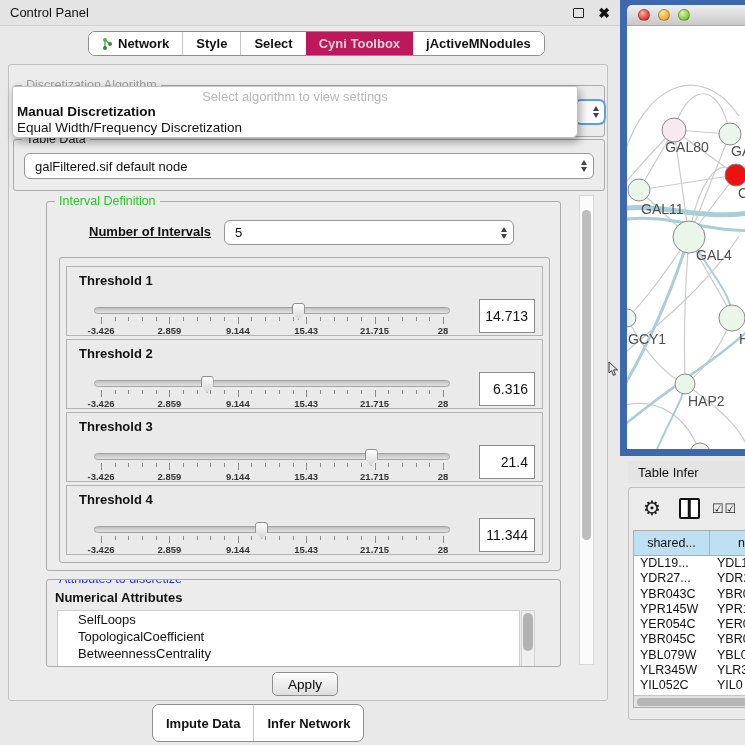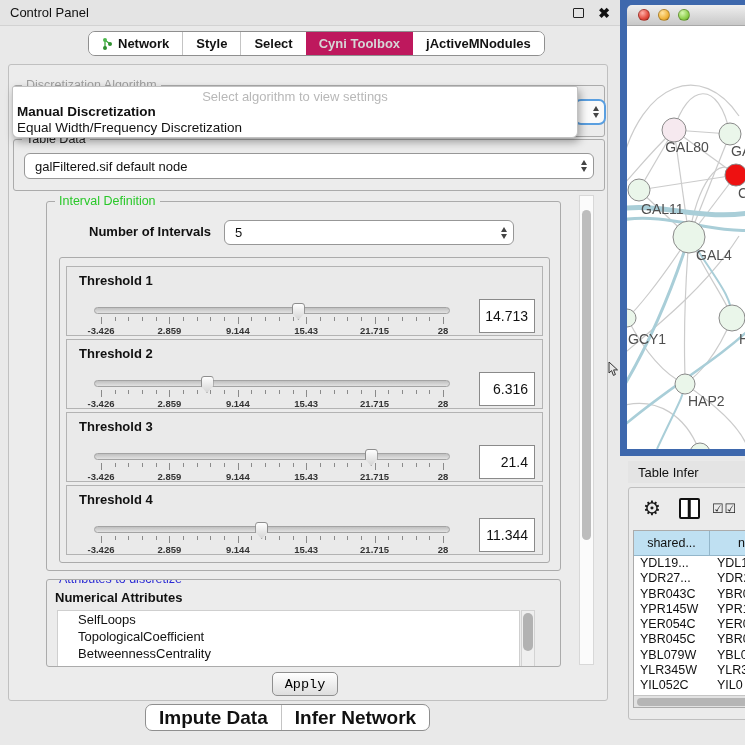--- a/index.html
+++ b/index.html
@@ -52,21 +52,21 @@
   
   .algo-popup { position:absolute; left:12px; top:86px; width:566px; height:52px; background:#fff;
     border:1px solid #c2c2c2; border-radius:2px 2px 6px 6px; box-shadow:2px 4px 9px rgba(0,0,0,0.35); z-index:20; }
   .popup-placeholder { height:17px; text-align:center; color:#b8b8b8; font-size:13px; padding-top:2px; }
   .popup-item { font-size:13.5px; padding:0 4px; height:16px; line-height:16px; white-space:nowrap; cursor:pointer; }
   .popup-item.bold { font-weight:bold; }
 
   .scrollpane { position:absolute; left:6px; top:128px; width:588px; height:474px; overflow:hidden; }
 
   .interval-group { left:31px; top:8px; width:515px; height:370px; }
-  .noi-label { position:absolute; left:42px; top:22px; font-size:13px; font-weight:bold; }
+  .noi-label { position:absolute; left:42px; top:22px; font-size:13px; font-weight:bold;text-decoration:underline; }
   .noi-combo { left:177px; top:18px; width:290px; height:25px; }
 
   .thresholds-group { left:12px; top:55px; width:491px; height:306px; }
   .t-panel { position:relative; margin:0 6px 3px 6px; height:70px; background:#eaeaea; border:1px solid #b3b3b3; }
   .t-panels { padding-top:8px; }
   .t-label { position:absolute; left:12px; top:6px; font-size:13px; font-weight:bold; }
   .t-slider { position:absolute; left:27px; top:36px; width:356px; height:30px; }
   .t-track { position:absolute; left:0; top:4px; width:356px; height:7px; border:1px solid #a3a3a3; border-radius:4px;
     background:linear-gradient(#c0c0c0,#e2e2e2); cursor:pointer; }
   .t-thumb { position:absolute; top:0px; width:13px; height:17px; background:linear-gradient(#fefefe,#d6d6d6);
@@ -84,24 +84,24 @@
   .listbox { position:absolute; left:10px; top:30px; width:463px; height:58px; background:#fff; border:1px solid #cfcfcf; overflow:hidden; }
   .listbox div { font-size:13px; padding:1px 0 1px 20px; line-height:15px; cursor:pointer; white-space:nowrap; }
   .list-scrollbar { position:absolute; left:474px; top:30px; width:14px; height:58px; background:#efefef; border:1px solid #d3d3d3; }
   .list-scrollbar .thumb { position:absolute; left:1px; top:2px; width:10px; height:38px; background:#b2b2b2; border-radius:5px; }
 
   .v-scrollbar { position:absolute; left:564px; top:2px; width:15px; height:470px; background:#fbfbfb; border:1px solid #d8d8d8; }
   .v-scrollbar .thumb { position:absolute; left:2px; top:14px; width:9px; height:330px; background:#bdbdbd; border-radius:6px; }
 
   .apply-btn { position:absolute; left:263px; top:607px; width:66px; height:24px;
     background:linear-gradient(#ffffff,#dedede); border:1px solid #8f8f8f; border-radius:5px;
-    font-size:13.5px; font-family:Liberation Mono, monospace; cursor:pointer; }
-
-  .bottom-tabbar { position:absolute; left:145px; top:704px; height:27px; display:flex; background:#fff;
-    border:1px solid #8f8f8f; border-radius:7px; overflow:hidden; font-size:19px; font-weight:bold; }
+    font-size:13.5px; font-family:Liberation Sans, sans-serif; cursor:pointer; }
+
+  .bottom-tabbar { position:absolute; left:152px; top:704px; height:38px; display:flex; background:#fff;
+    border:1px solid #8f8f8f; border-radius:7px; overflow:hidden; font-size:13px; font-weight:bold; }
   .bottom-tab { display:flex; align-items:center; padding:0 13px; cursor:pointer; }
   .bottom-tab + .bottom-tab { border-left:1px solid #c4c4c4; }
   .bottom-tab.selected { background:#6e6e6e; color:#cfcfcf; border-left:none; }
   .bottom-tab.selected + .bottom-tab { border-left:none;justify-content:flex-end; }
 
   
   .network-window { position:absolute; left:620px; top:0; width:130px; height:456px; background:#3e68ad; }
   .mac-titlebar { position:absolute; left:7px; top:5px; width:123px; height:21px;
     background:linear-gradient(#efefef,#c8c8c8); border-radius:5px 0 0 0; border-bottom:1px solid #a8a8a8;
     display:flex; align-items:center; gap:8px; padding-left:11px; }

